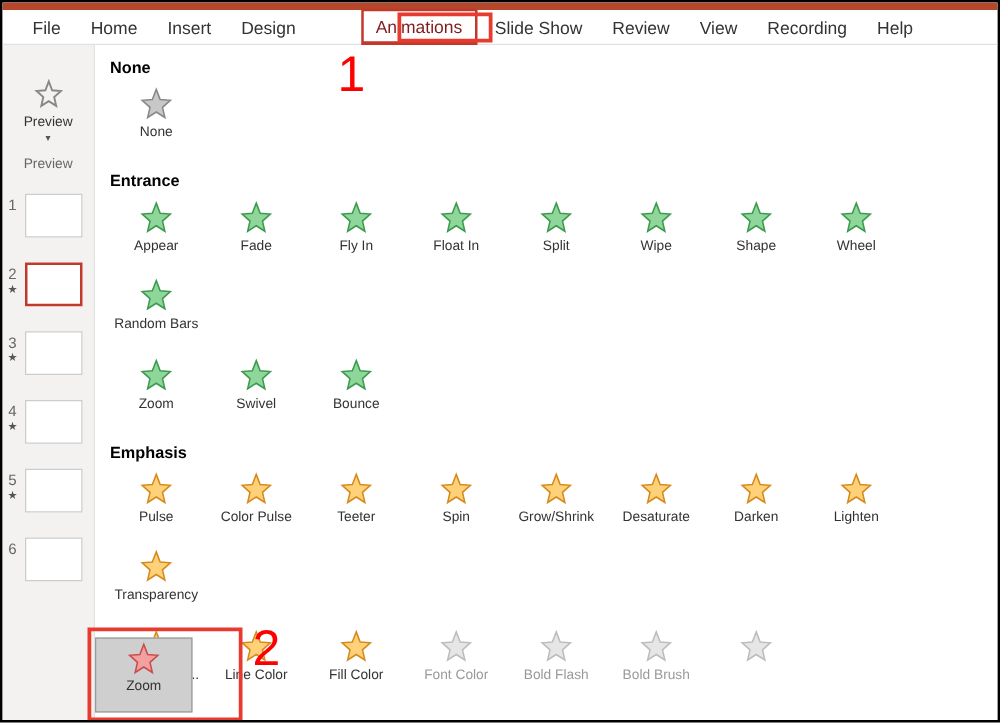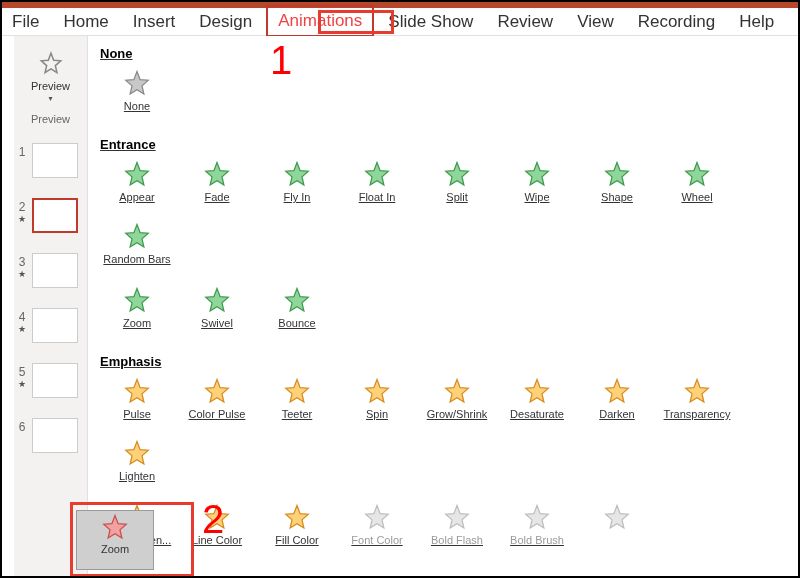--- a/index.html
+++ b/index.html
@@ -15,49 +15,49 @@
     border: 2px solid #000;
   }
   .titlebar {
     height: 6px;
     background: #b7472a;
   }
   .ribbon-tabs {
     display: flex;
     align-items: center;
     height: 28px;
-    padding: 0 0;
+    padding: 0 14px;
     gap: 4px;
     border-bottom: 1px solid #e1e1e1;
     background: #fff;
-    font-size: 17px;
+    font-size: 14px;
   }
   .ribbon-tab {
     padding: 4px 10px;
     cursor: pointer;
     color: #333;
   }
   .ribbon-tab.active {
     border: 2px solid #c0392b;
     border-bottom: 3px solid #c0392b;
-    color: #ef4444;
+    color: #7f1d1d;
+    margin-left: 38px;
   }
   .main {
     display: flex;
     height: calc(100% - 34px);
   }
   .sidebar-left {
     width: 74px;
     background: #f3f2f1;
     border-right: 1px solid #e1e1e1;
     display: flex;
     flex-direction: column;
     align-items: center;
-    padding-top: 8px;
-    margin-left: 12px;
+    padding-top: 20px;
   }
   .preview-btn {
     display: flex;
     flex-direction: column;
     align-items: center;
     padding: 6px 4px;
     font-size: 11px;
     gap: 2px;
   }
   .preview-btn .ic { width: 28px; height: 28px; display:flex; align-items:center; justify-content:center; }
@@ -90,21 +90,20 @@
     height: 35px;
     background: #fff;
     border: 1px solid #ccc;
   }
   .thumb.selected { border: 2px solid #c0392b; }
   .gallery {
     flex: 1;
     background: #fff;
     padding: 8px 0 20px 10px;
     overflow: hidden;
-    text-decoration: underline;
   }
   .section-title {
     font-size: 13px;
     font-weight: 600;
     margin: 2px 0 6px 2px;
     color: #000;
   }
   .anim-row {
     display: flex;
     gap: 2px;
@@ -402,29 +401,29 @@
               </svg>
             </span>
             <span class="label">Darken</span>
           </div>
           <div class="anim-item">
             <span>
               <svg width="30" height="30" viewBox="0 0 24 24">
                 <polygon points="12,2 14.5,8.5 21,9 16,13.5 17.5,20 12,16.5 6.5,20 8,13.5 3,9 9.5,8.5" fill="#ffd27a" stroke="#d68a1c" stroke-width="1"></polygon>
               </svg>
             </span>
+            <span class="label">Lighten</span>
+          </div>
+          <div class="anim-item">
+            <span>
+              <svg width="30" height="30" viewBox="0 0 24 24">
+                <polygon points="12,2 14.5,8.5 21,9 16,13.5 17.5,20 12,16.5 6.5,20 8,13.5 3,9 9.5,8.5" fill="#ffd27a" stroke="#d68a1c" stroke-width="1"></polygon>
+              </svg>
+            </span>
             <span class="label">Transparency</span>
-          </div>
-          <div class="anim-item">
-            <span>
-              <svg width="30" height="30" viewBox="0 0 24 24">
-                <polygon points="12,2 14.5,8.5 21,9 16,13.5 17.5,20 12,16.5 6.5,20 8,13.5 3,9 9.5,8.5" fill="#ffd27a" stroke="#d68a1c" stroke-width="1"></polygon>
-              </svg>
-            </span>
-            <span class="label">Lighten</span>
           </div>
           <div style="flex-basis: 100%; height: 0px;"></div>
           <div class="anim-item">
             <span>
               <svg width="30" height="30" viewBox="0 0 24 24">
                 <polygon points="12,2 14.5,8.5 21,9 16,13.5 17.5,20 12,16.5 6.5,20 8,13.5 3,9 9.5,8.5" fill="#ffd27a" stroke="#d68a1c" stroke-width="1"></polygon>
               </svg>
             </span>
             <span class="label">Complemen...</span>
           </div>

